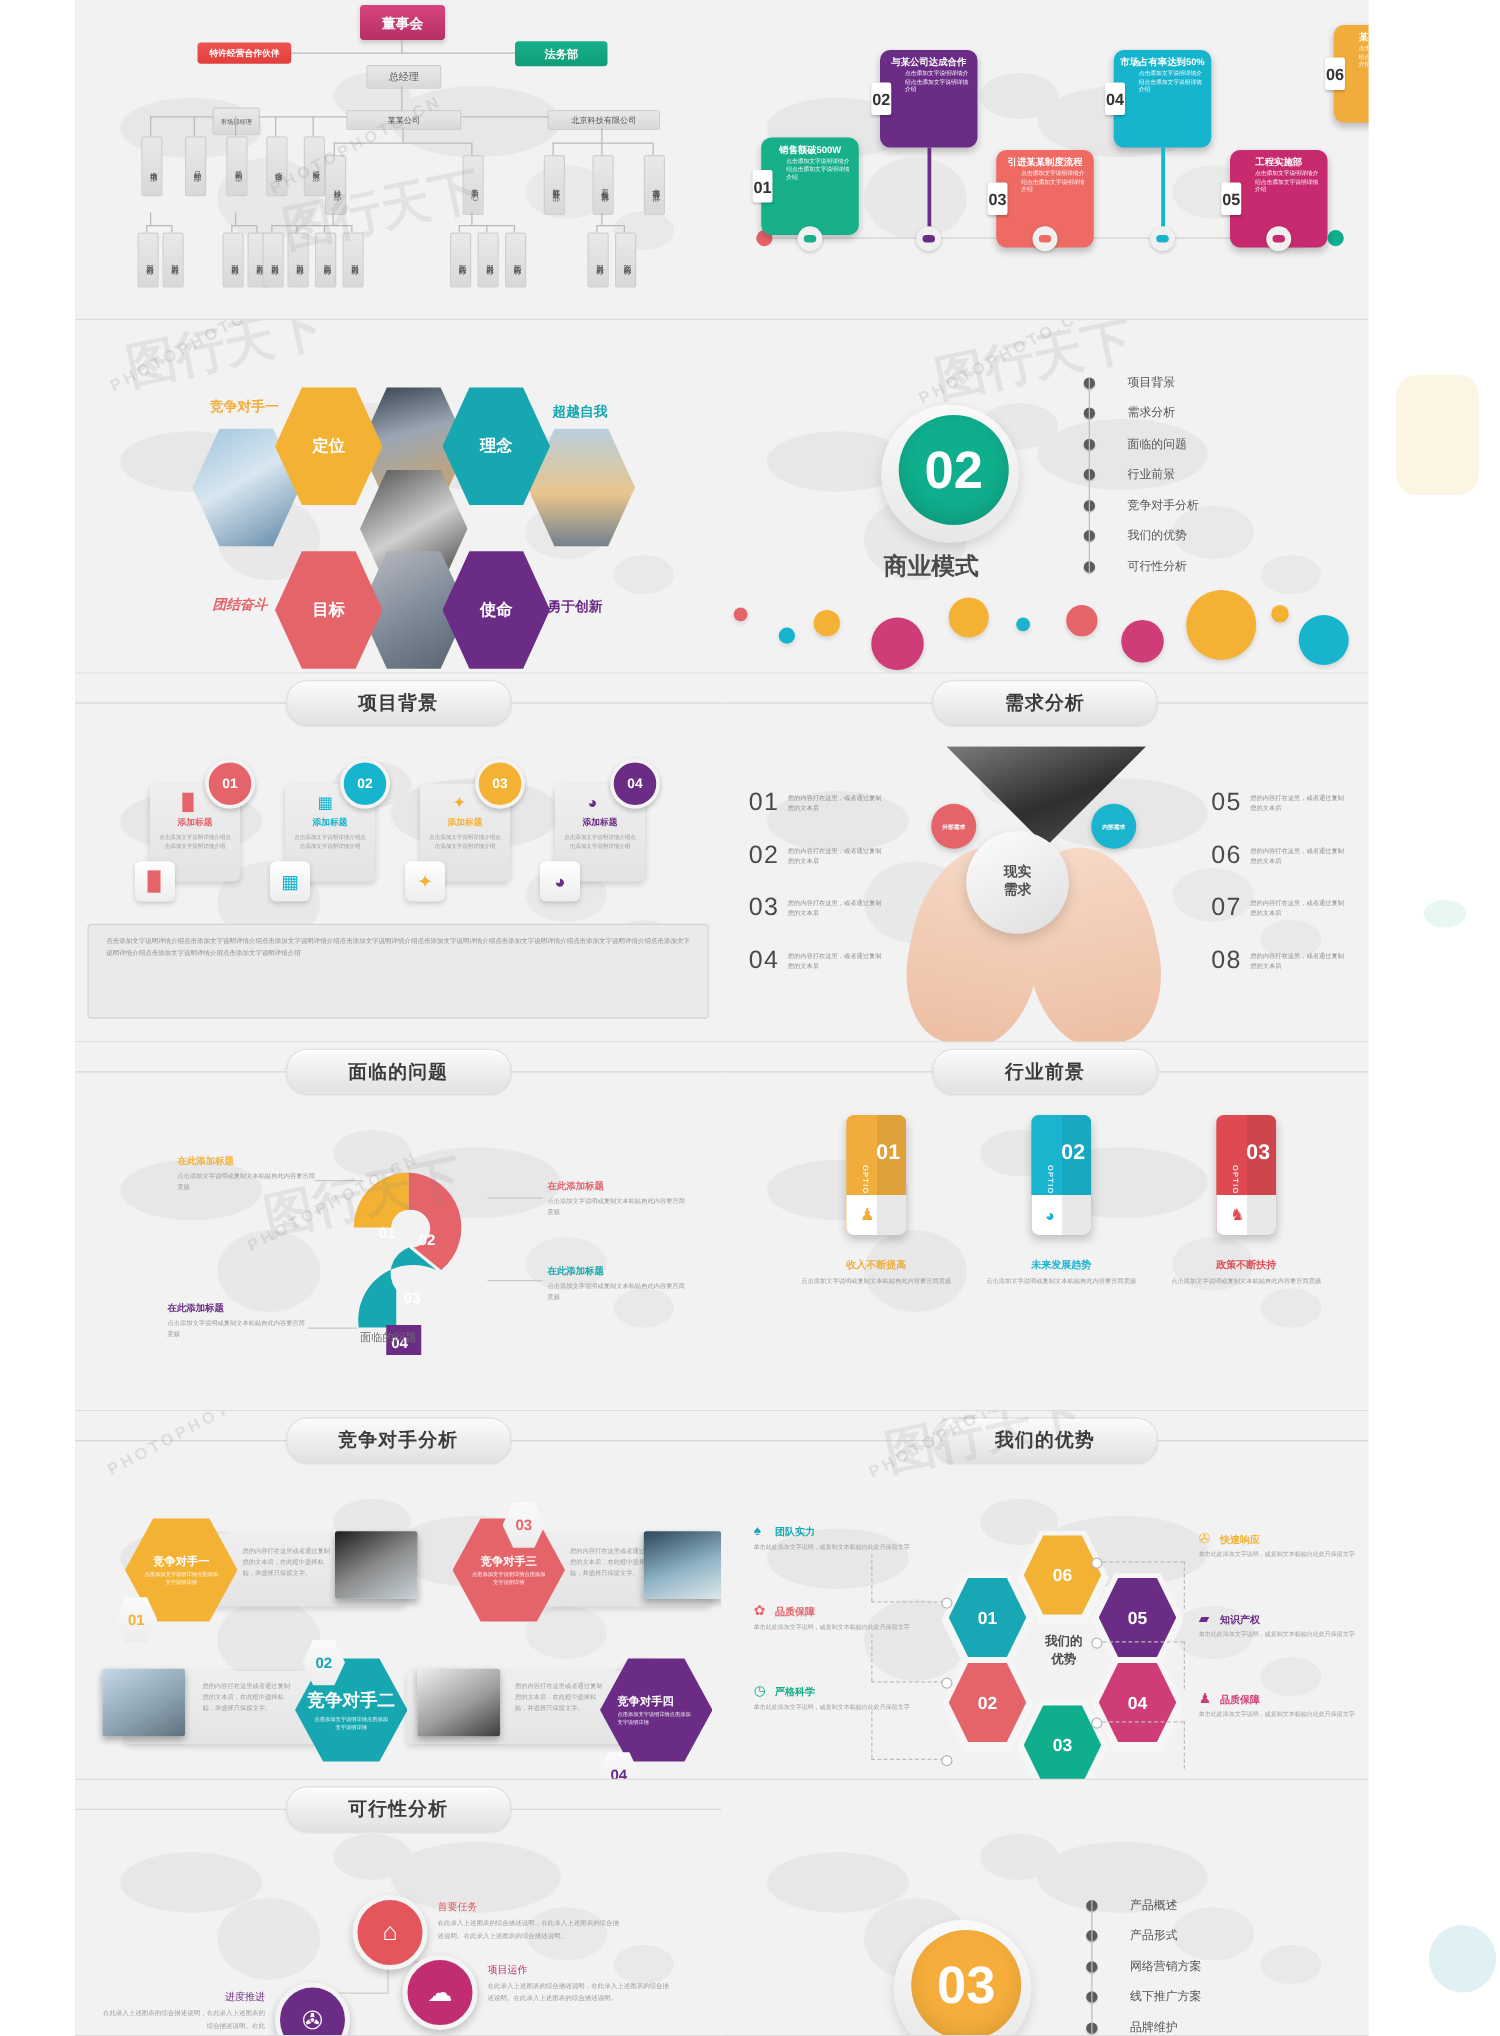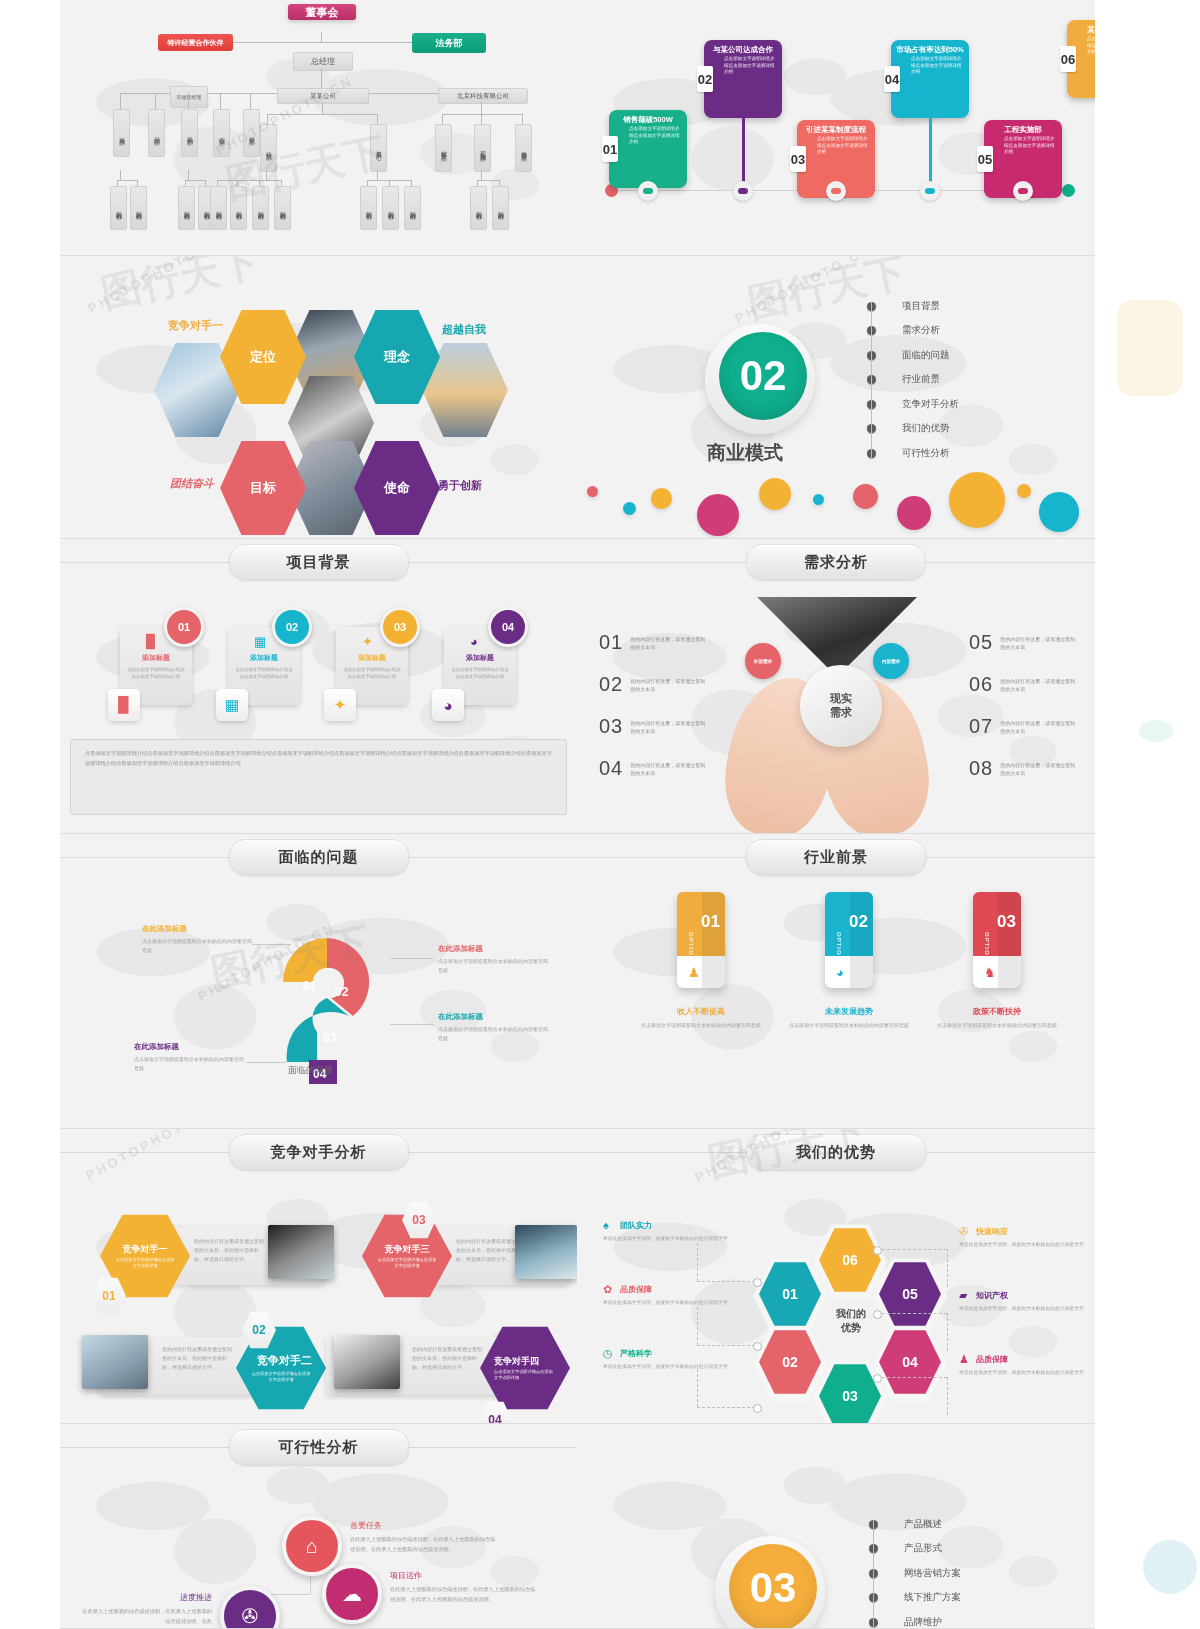--- a/index.html
+++ b/index.html
@@ -177,21 +177,21 @@
     <div class="blob" style="left:22px;top:300px;width:66px;height:96px;border-radius:16px;background:#fbeccd;opacity:.55;"></div>
     <div class="blob" style="left:44px;top:720px;width:34px;height:22px;background:#cdeae6;"></div>
     <div class="blob" style="left:48px;top:1540px;width:54px;height:54px;background:#c9e7ef;opacity:.6;"></div>
   </div>
 
   <div class="sheet">
 
   <div class="slide" style="left:0;top:0;width:517px;height:256px;">
     <div class="worldmap"></div>
 
-    <div class="oc-box oc-top" style="left:228px;top:4px;width:68px;height:16px;">董事会</div>
+    <div class="oc-box oc-top" style="left:228px;top:4px;width:68px;height:28px;">董事会</div>
     <div class="ln" style="left:261px;top:32px;width:1px;height:10px;"></div>
     <div class="ln" style="left:170px;top:42px;width:182px;height:1px;"></div>
     <div class="oc-box oc-red" style="left:98px;top:34px;width:75px;height:17px;">特许经营合作伙伴</div>
     <div class="oc-box oc-green" style="left:352px;top:33px;width:74px;height:20px;">法务部</div>
     <div class="oc-box" style="left:233px;top:52px;width:58px;height:17px;font-size:8px;">总经理</div>
 
     <div class="ln" style="left:261px;top:69px;width:1px;height:24px;"></div>
     <div class="ln" style="left:60px;top:93px;width:402px;height:1px;"></div>
 
     <div class="oc-box" style="left:110px;top:86px;width:36px;height:20px;font-size:5px;">市场部经理</div>
@@ -455,21 +455,21 @@
     <div class="sec-head" style="top:8px;">
       <div class="rule"></div>
       <div class="pill">需求分析</div>
       <div class="rule"></div>
     </div>
 
     <div class="da-tri" style="left:180px;top:58px;"></div>
 
     <div class="da-hand" style="left:152px;top:138px;width:104px;height:160px;transform:rotate(12deg);"></div>
     <div class="da-hand" style="left:244px;top:138px;width:104px;height:160px;transform:rotate(-12deg);"></div>
-    <div class="da-ball" style="left:223px;top:126px;width:82px;height:82px;align-items:center;">
+    <div class="da-ball" style="left:196px;top:126px;width:82px;height:82px;align-items:center;">
       <div style="text-align:center;font-size:11px;font-weight:bold;color:#4e4e4e;line-height:1.25;">
         <div>现实</div>
         <div>需求</div>
       </div>
     </div>
     <div class="da-mini" style="left:168px;top:104px;background:#e4646a;">外部需求</div>
     <div class="da-mini" style="left:296px;top:104px;background:#1bb4cf;">内部需求</div>
 
     <div id="da-left">
           <div class="da-item" style="left:22px;top:92px;">
@@ -627,21 +627,21 @@
     </div>
     <div class="ca-badge" style="left:342px;top:72px;color:#e4646a;">03</div>
     <div class="ca-txt" style="left:396px;top:108px;">您的内容打在这里或者通过复制您的文本后，在此框中选择粘贴，并选择只保留文字。</div>
     <div class="ca-photo" style="left:455px;top:96px;width:62px;height:54px;background-image:linear-gradient(160deg,#2c4758,#8fb4c6 55%,#dfe7ea);"></div>
 
     <div class="ca-strip" style="left:40px;top:208px;width:180px;"></div>
     <div class="ca-photo" style="left:22px;top:206px;width:66px;height:54px;background-image:linear-gradient(150deg,#c4d9e4,#8aa0ae 60%,#5f707b);"></div>
     <div class="ca-txt" style="left:102px;top:216px;">您的内容打在这里或者通过复制您的文本后，在此框中选择粘贴，并选择只保留文字。</div>
     <div class="hex" style="left:176px;top:196px;width:90px;height:86px;background:#16a7b0;">
       <div style="text-align:center;line-height:1.4;">
-        <div style="font-size:11px;text-align:right;">竞争对手二</div>
+        <div style="font-size:14px;">竞争对手二</div>
         <div style="font-size:4.2px;font-weight:normal;opacity:.9;width:62px;margin:2px auto 0;">点击添加文字说明详情点击添加文字说明详情</div>
       </div>
     </div>
     <div class="ca-badge" style="left:182px;top:182px;color:#16a7b0;">02</div>
 
     <div class="ca-strip" style="left:266px;top:208px;width:180px;"></div>
     <div class="ca-photo" style="left:274px;top:206px;width:66px;height:54px;background-image:linear-gradient(150deg,#efefef,#9d9d9d 55%,#3c3c3c);"></div>
     <div class="ca-txt" style="left:352px;top:216px;">您的内容打在这里或者通过复制您的文本后，在此框中选择粘贴，并选择只保留文字。</div>
     <div class="hex" style="left:420px;top:196px;width:90px;height:86px;background:#6b2c85;">
       <div style="text-align:left;line-height:1.4;">

